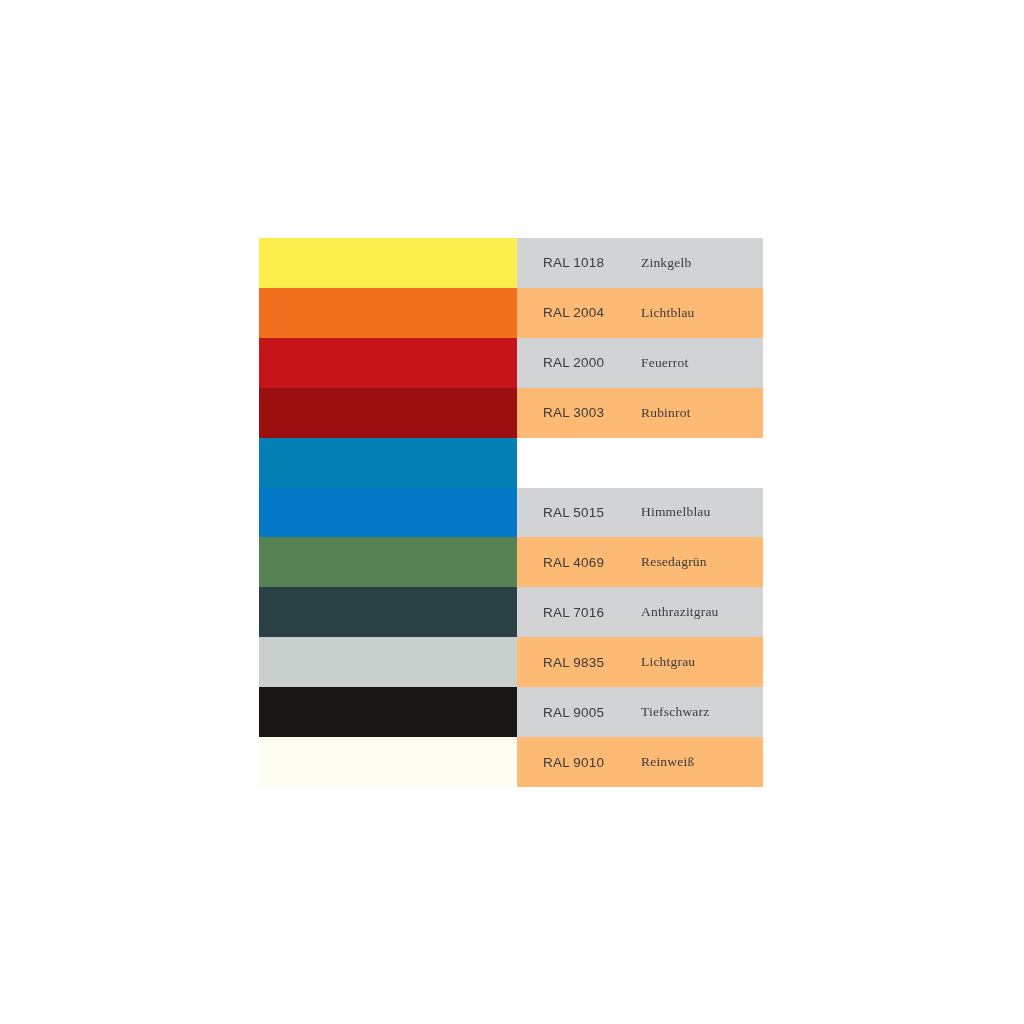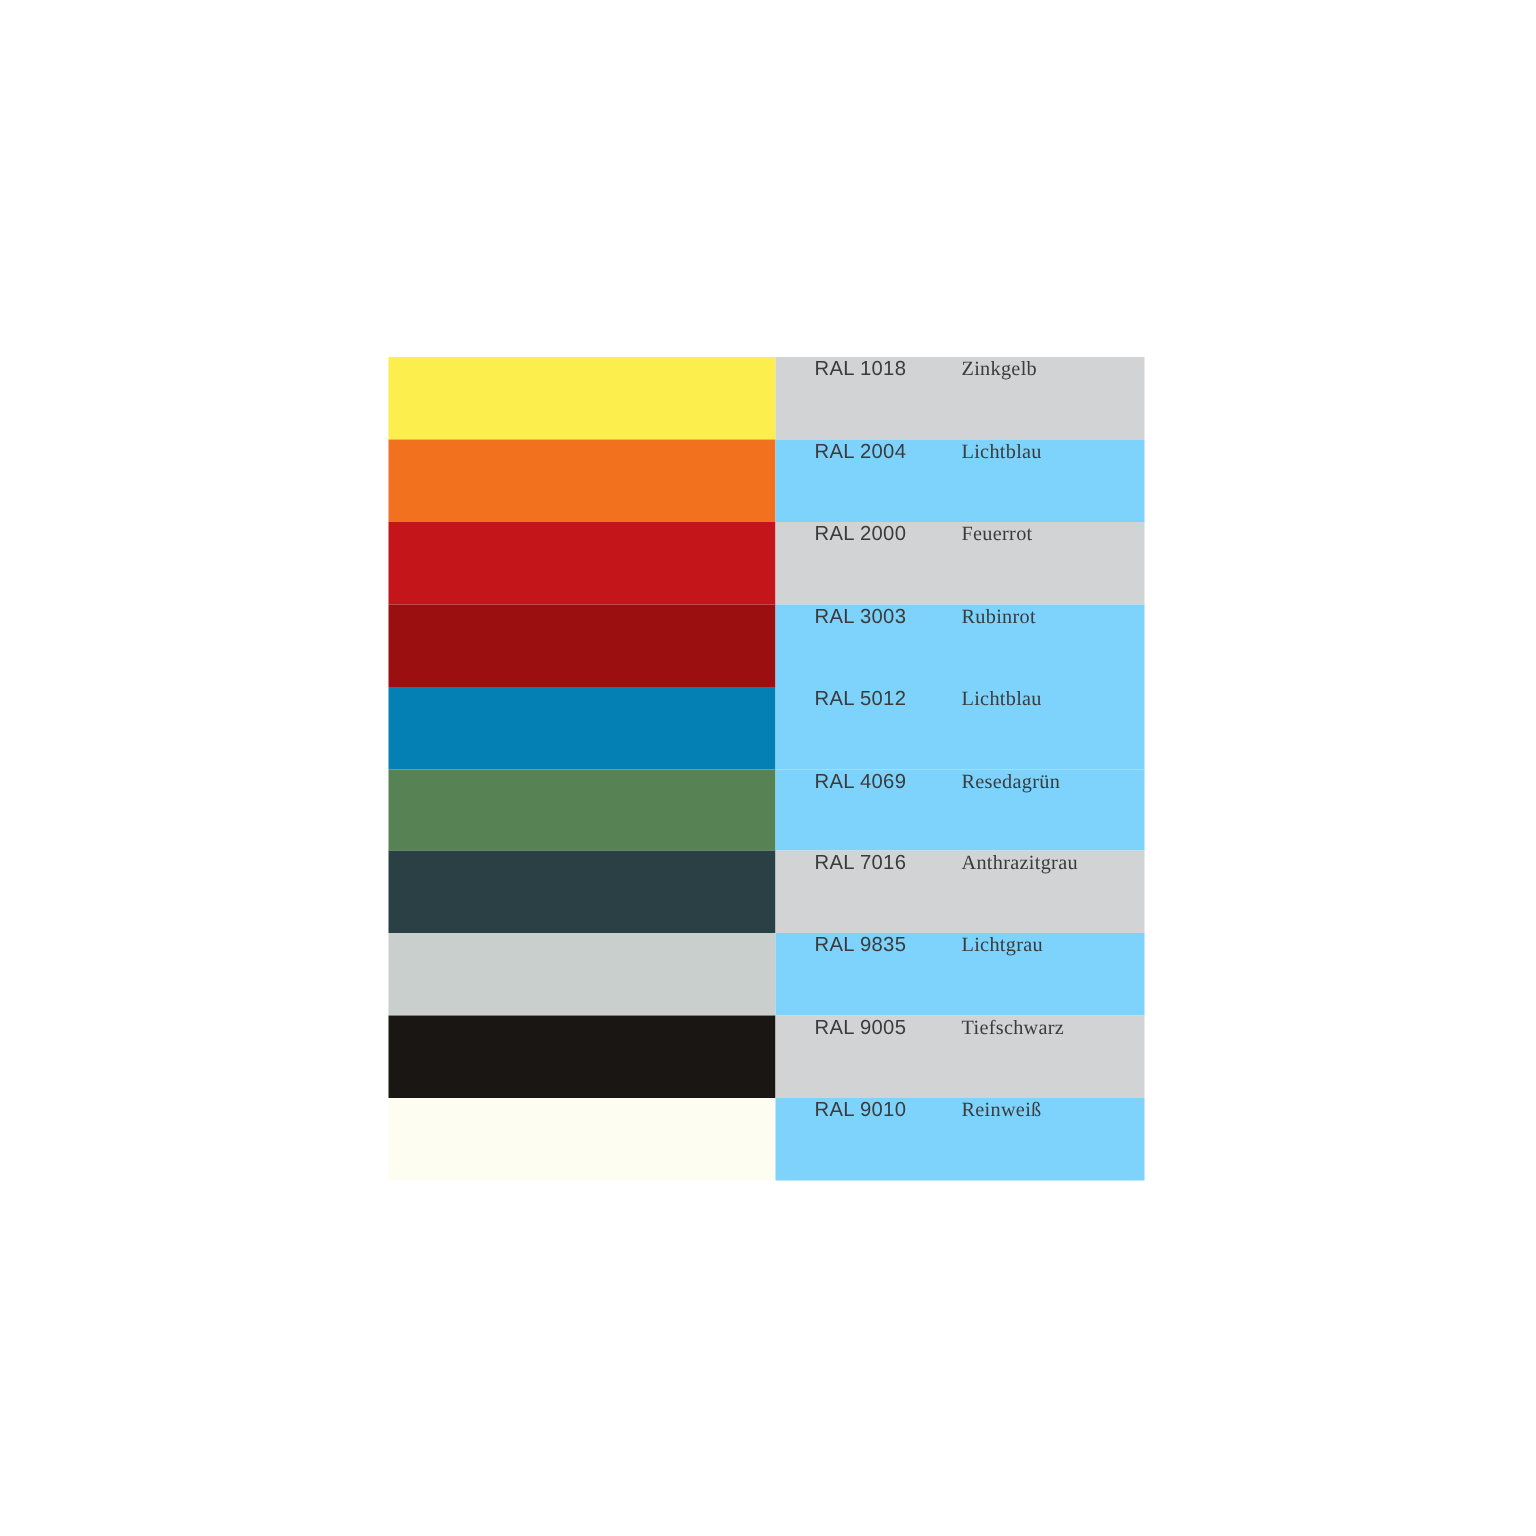--- a/index.html
+++ b/index.html
@@ -33,25 +33,26 @@
 
   .swatch {
     width: 258px;
     flex: 0 0 258px;
     height: 100%;
   }
 
   .label-cell {
     flex: 1 1 auto;
     display: flex;
+    align-items: center;
     height: 100%;
   }
 
   .label-cell.odd  { background: #d2d3d5; }
-  .label-cell.even { background: #7dd3fc; }
+  .label-cell.even { background: #fdba74; }
 
   .ral-code {
     width: 98px;
     flex: 0 0 98px;
     margin-left: 26px;
     color: #3b3b3b;
     font-size: 13.5px;
     letter-spacing: 0.2px;
     white-space: nowrap;
   }
@@ -92,23 +93,26 @@
     </div>
     <div class="ral-row">
       <div class="swatch" style="background: rgb(156, 15, 16);"></div>
       <div class="label-cell even">
         <span class="ral-code">RAL 3003</span>
         <span class="ral-name">Rubinrot</span>
       </div>
     </div>
     <div class="ral-row">
       <div class="swatch" style="background: rgb(5, 128, 180);"></div>
-      <div class="label-cell even">
-        <span class="ral-code">RAL 5012</span>
-        <span class="ral-name">Lichtblau</span>
+    </div>
+    <div class="ral-row">
+      <div class="swatch" style="background: rgb(5, 121, 200);"></div>
+      <div class="label-cell odd">
+        <span class="ral-code">RAL 5015</span>
+        <span class="ral-name">Himmelblau</span>
       </div>
     </div>
     <div class="ral-row">
       <div class="swatch" style="background: rgb(87, 131, 84);"></div>
       <div class="label-cell even">
         <span class="ral-code">RAL 4069</span>
         <span class="ral-name">Resedagrün</span>
       </div>
     </div>
     <div class="ral-row">

